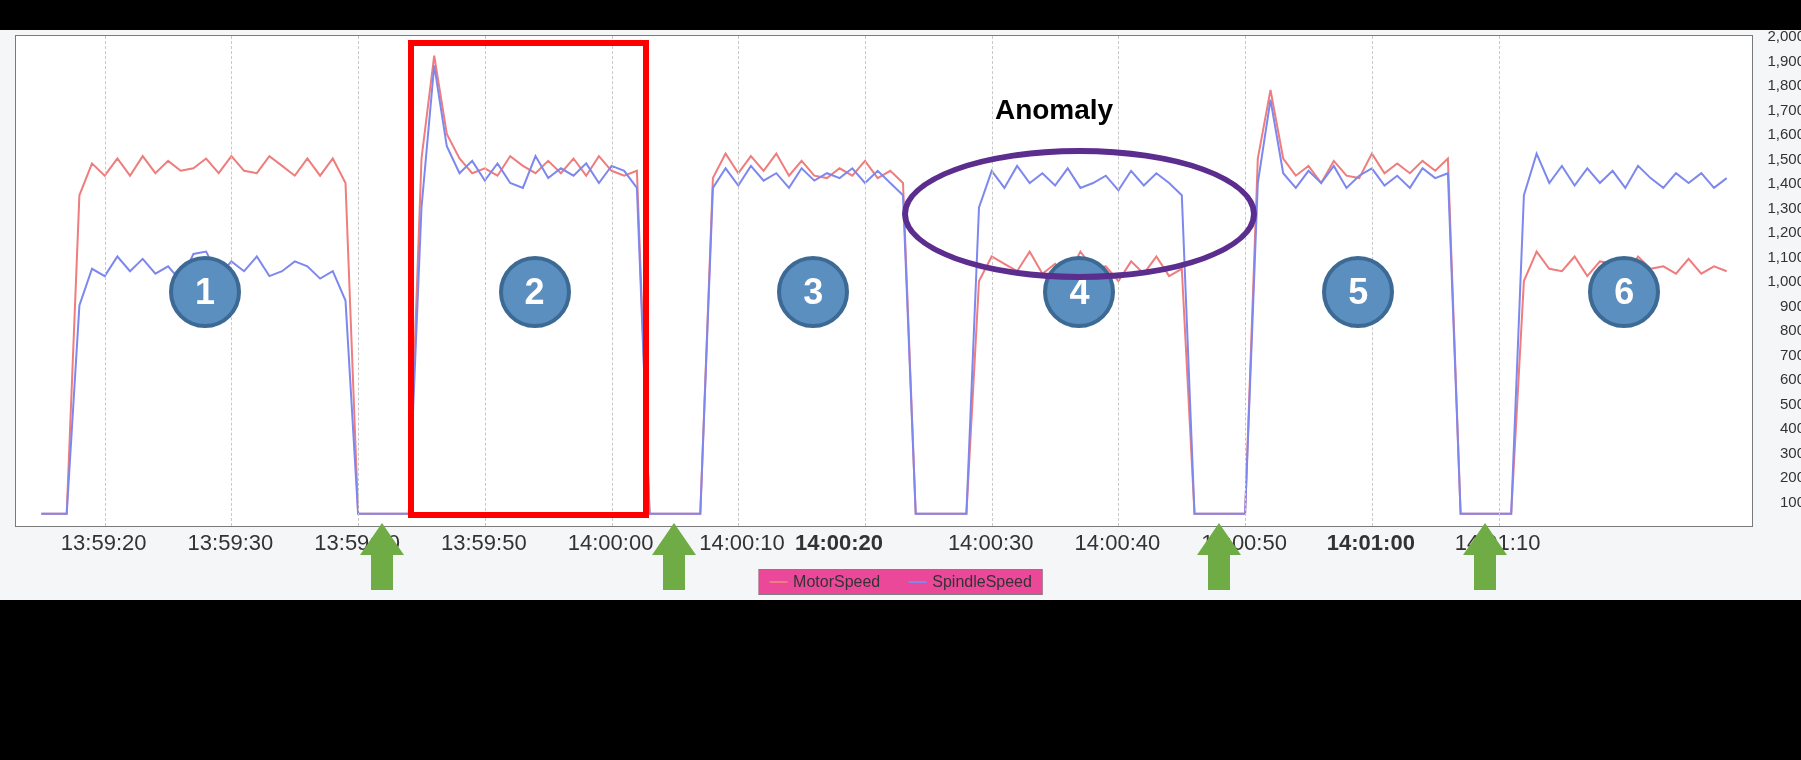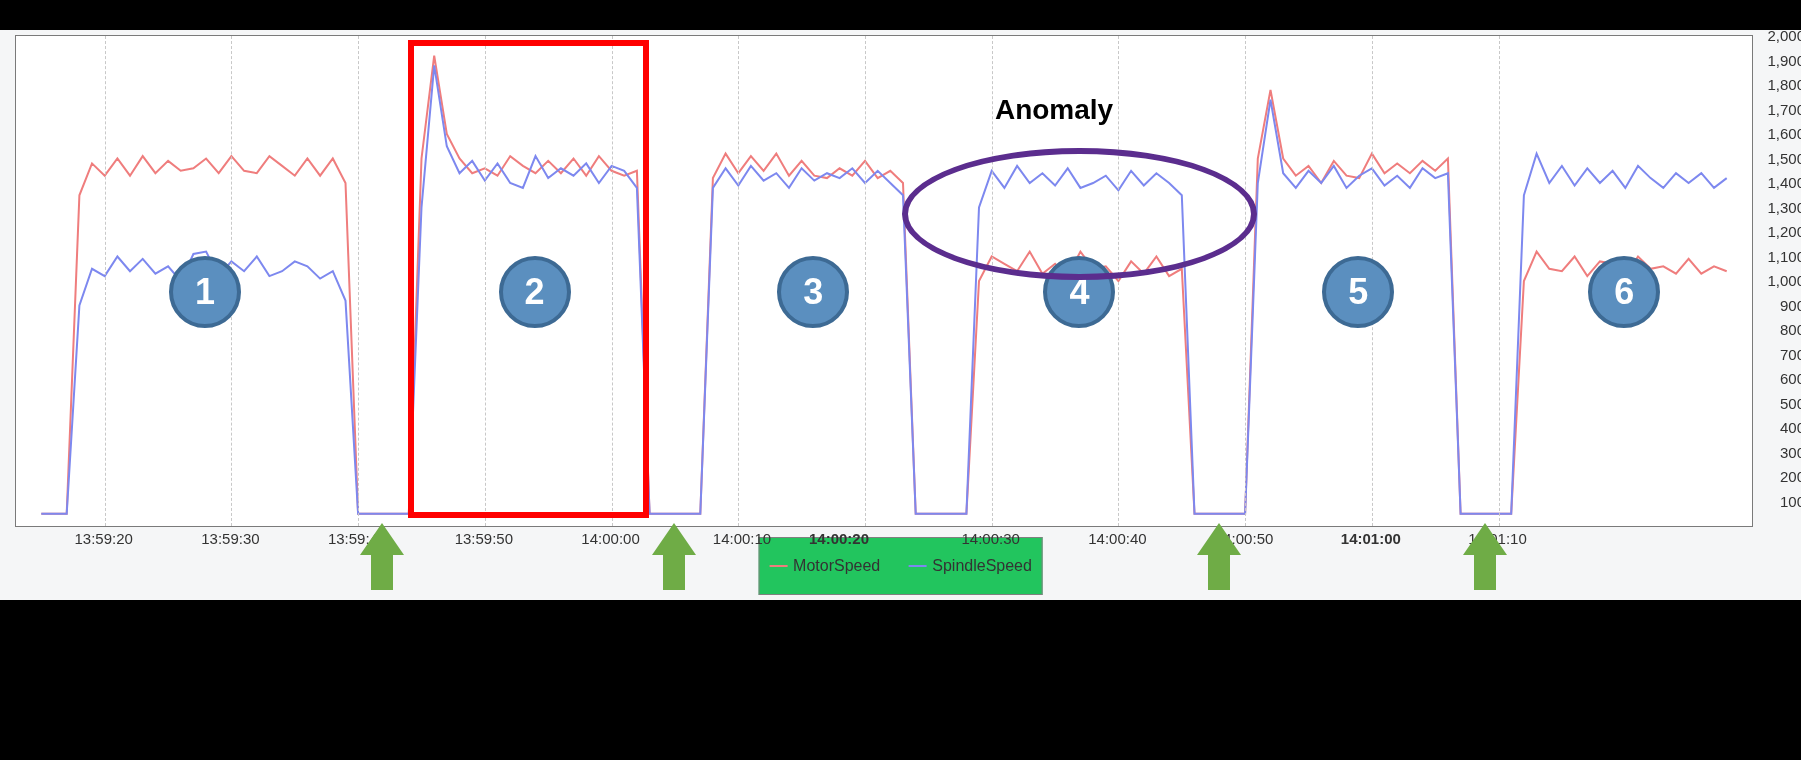--- a/index.html
+++ b/index.html
@@ -31,21 +31,21 @@
   .gridline-v {
     position: absolute;
     top: 0;
     bottom: 0;
     width: 0;
     border-left: 1px dashed #c8c8c8;
   }
   .tick-x {
     position: absolute;
     top: 500px;
-    font-size: 15px;
+    font-size: 22px;
     color: #333;
     transform: translateX(-50%);
     white-space: nowrap;
   }
   .tick-y {
     position: absolute;
     right: 8px;
     font-size: 15px;
     color: #333;
     transform: translateY(-50%);
@@ -59,22 +59,22 @@
     width: 100%;
     height: 100%;
     overflow: visible;
   }
   .legend-box {
     position: absolute;
     bottom: 5px;
     left: 50%;
     transform: translateX(-50%);
     border: 1px solid #808080;
-    background: #22c55e;
-    padding: 19px 10px;
+    background: #ec4899;
+    padding: 3px 10px;
     font-size: 16px;
     color: #333;
     display: flex;
     gap: 28px;
     align-items: center;
   }
   .legend-item { display: flex; align-items: center; gap: 6px; }
   .legend-swatch { width: 18px; height: 0; border-top: 2px solid; }
   .badge {
     position: absolute;

